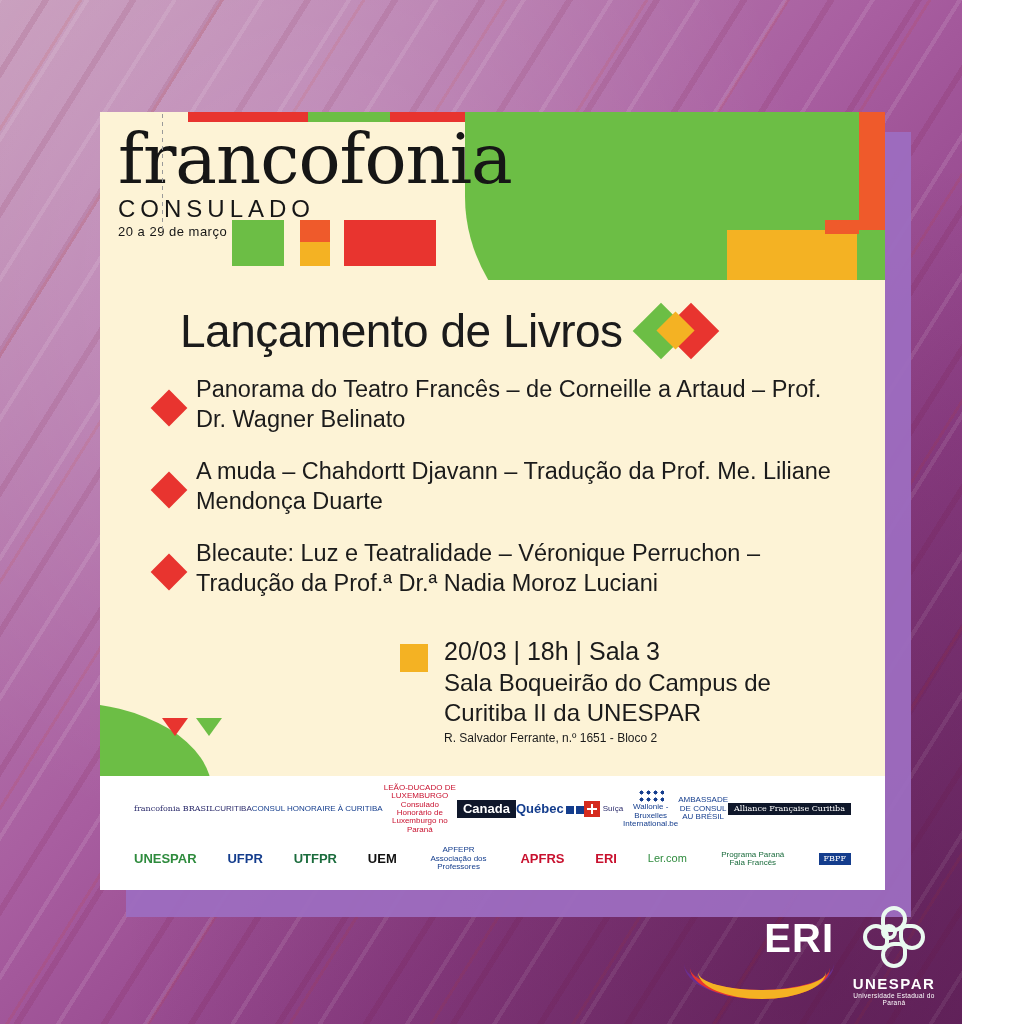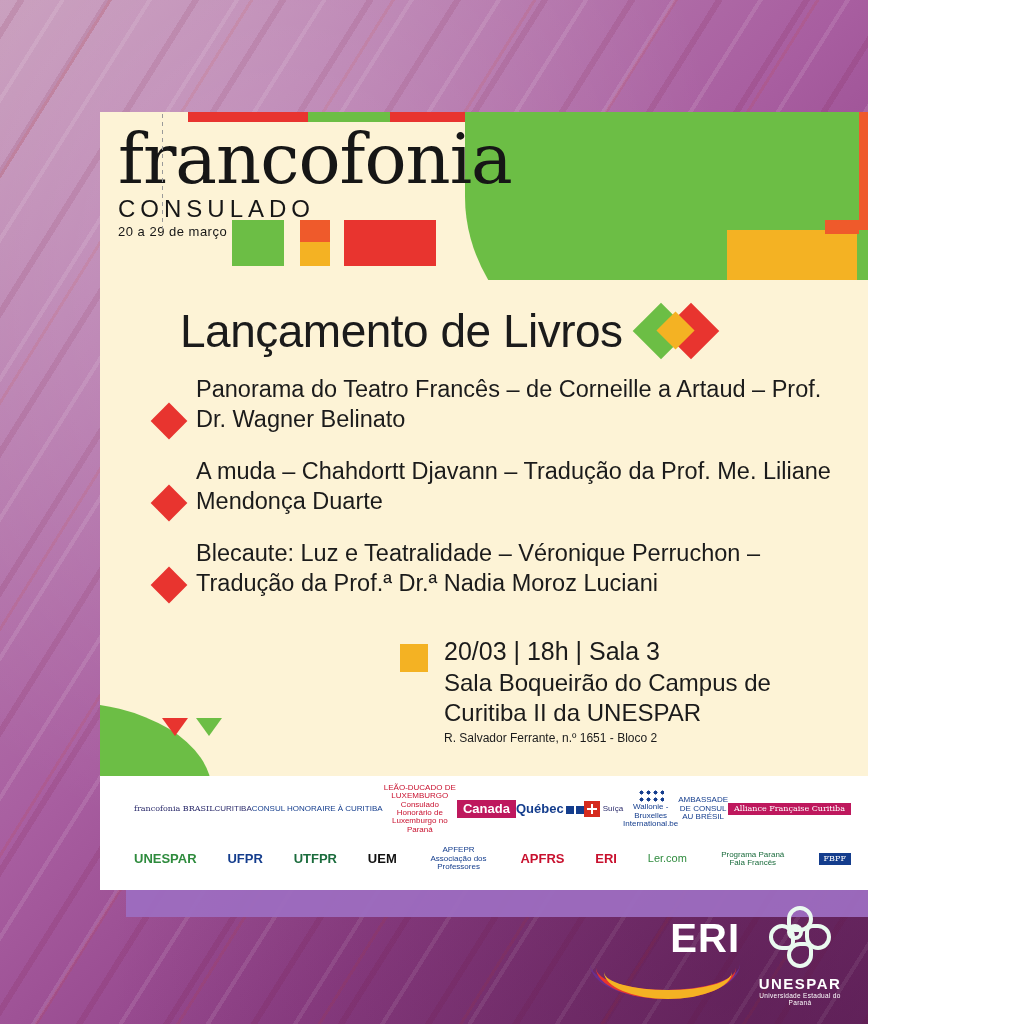--- a/index.html
+++ b/index.html
@@ -3,21 +3,21 @@
 <meta charset="utf-8">
 <style>
   * { box-sizing: border-box; margin: 0; padding: 0; }
   html, body {
     width: 1024px; height: 1024px;
     font-family: "Liberation Sans", sans-serif;
     overflow: hidden;
   }
   #stage {
     position: relative;
-    width: 868px; height: 1024px;
+    width: 962px; height: 1024px;
     background: linear-gradient(135deg, #c79bbb 0%, #b97fb0 20%, #a85ea0 45%, #8e3f86 70%, #6e2a68 100%);
     overflow: hidden;
   }
   
   #stripes {
     position: absolute; inset: -20%;
     background: repeating-linear-gradient(
       -58deg,
       rgba(255,255,255,0.10) 0px,
       rgba(255,255,255,0.10) 4px,
@@ -152,21 +152,21 @@
   .diamond-pair .d1 { background: #6cbe45; left: 0; top: 9px; }
   .diamond-pair .d2 { background: #e8342f; left: 30px; top: 9px; }
   .diamond-pair .d3 { background: #f4b223; left: 21px; top: 15px; width: 27px; height: 27px; }
 
   
   #list { padding: 8px 40px 0 56px; }
   .bullet-item {
     display: flex;
     gap: 14px;
     margin-bottom: 22px;
-    align-items: flex-end;
+    align-items: center;
   }
   .bullet-item .bullet {
     flex: 0 0 auto;
     width: 26px; height: 26px;
     background: #e8342f;
     transform: rotate(45deg);
     margin-top: 8px;
   }
   .bullet-item .txt {
     font-size: 23.5px;
@@ -215,21 +215,21 @@
     color: #2b2b6b;
     text-align: center;
     line-height: 1.05;
     white-space: nowrap;
   }
   .sp.big { font-size: 13px; font-weight: bold; }
   .sp.serif { font-family: "DejaVu Serif", serif; }
   .sp.red { color: #c8102e; }
   .sp.blue { color: #143d8d; }
   .sp.green { color: #2e8b3d; }
-  .sp.boxred { background:#be185d; color:#fff; padding:2px 6px; }
+  .sp.boxred { background:#0f172a; color:#fff; padding:2px 6px; }
   .sp.boxblue { background:#143d8d; color:#fff; padding:2px 5px; }
   .chip { display:inline-block; width:8px; height:8px; background:#143d8d; margin-left:2px; vertical-align:middle; }
   .swiss { display:inline-block; width:16px; height:16px; background:#d52b1e; position:relative; vertical-align:middle; margin-right:3px;}
   .swiss:before, .swiss:after { content:""; position:absolute; background:#fff; }
   .swiss:before { left:7px; top:3px; width:2px; height:10px; }
   .swiss:after { left:3px; top:7px; width:10px; height:2px; }
   .dots { display:inline-block; width:26px; height:14px; background:
       radial-gradient(#143d8d 40%, transparent 41%) 0 0/7px 7px repeat; vertical-align:middle; }
 
   

